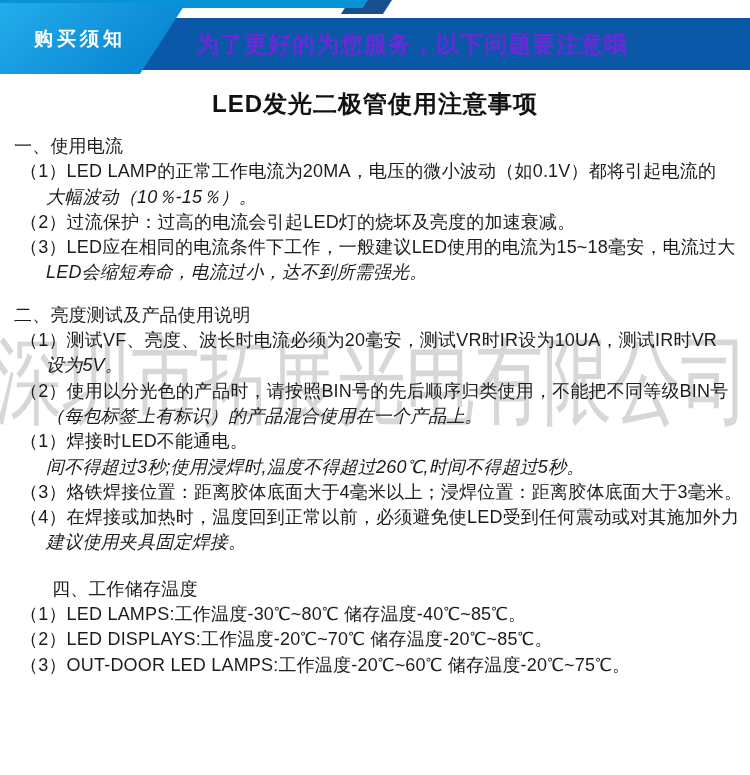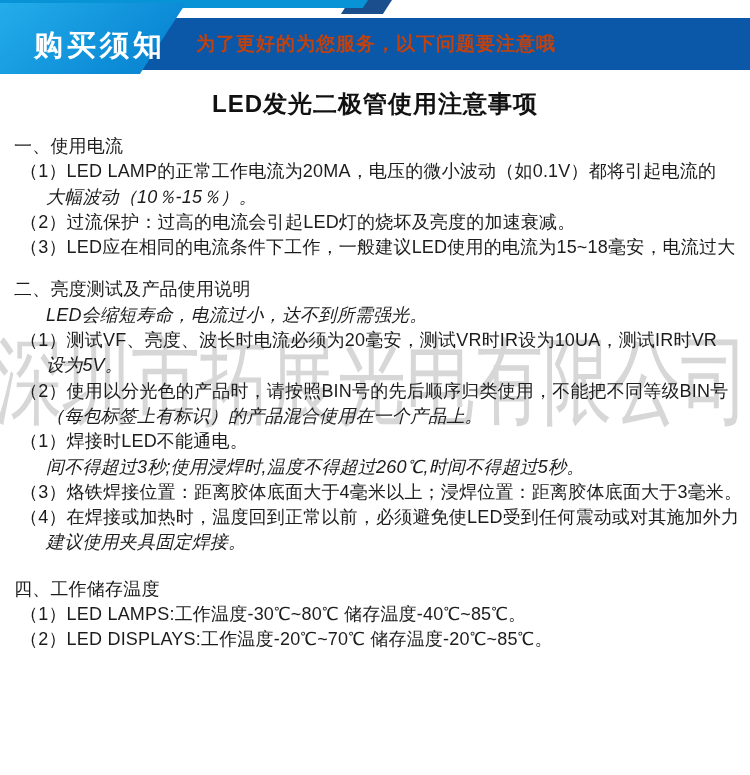--- a/index.html
+++ b/index.html
@@ -28,26 +28,26 @@
     background:#0893d6;
     transform:skewX(-33deg); transform-origin:top left; z-index:2;
   }
   .badge {
     position:absolute; top:3px; left:-46px; width:232px; height:71px;
     background:linear-gradient(115deg,#27b3ee 5%,#0b89d5 92%);
     transform:skewX(-33deg); transform-origin:top left; z-index:3;
   }
   .badge-label {
     position:absolute; top:26px; left:34px; z-index:4;
-    color:#ffffff; font-size:29px; font-weight:bold; letter-spacing:4px;
+    color:#ffffff; font-size:19px; font-weight:bold; letter-spacing:4px;
     white-space:nowrap;
   }
   .banner-text {
     position:absolute; top:18px; left:196px; height:52px; line-height:52px; z-index:4;
-    color:#c2410c; font-size:19px; font-weight:bold; letter-spacing:1px;
+    color:#6d28d9; font-size:23px; font-weight:bold; letter-spacing:1px;
     white-space:nowrap;
   }
 
   
   .watermark {
     position:absolute; top:318px; left:-6px; z-index:0;
     font-size:96px; color:#d7d7d7; white-space:nowrap;
     transform:scaleX(0.715); transform-origin:left top;
     pointer-events:none;
   }
@@ -57,21 +57,21 @@
   .doc-title {
     font-size:24px; line-height:32px; font-weight:bold; color:#111111;
     text-align:center; letter-spacing:1px; margin:0;
   }
   .ln {
     font-size:18px; line-height:25.3px; color:#1c1c1c;
     white-space:nowrap; letter-spacing:0.2px;
   }
   .sec  { margin-top:17px; }
   .sec-first { margin-top:14px; }
-  .sec-last  { margin-top:21px; }
+  .sec-last  { margin-top:21px;margin-left:38px; }
   .item { padding-left:6px; }
   .cont { padding-left:32px;font-style:italic; }
 </style>
 </head>
 <body>
 
 <div class="page">
 
   <div class="hdr">
     <div class="banner"></div>
@@ -85,32 +85,33 @@
   <div class="watermark">深圳市拓展光电有限公司</div>
 
   <div class="doc">
     <div class="doc-title">LED发光二极管使用注意事项</div>
 
     <div class="ln sec sec-first">一、使用电流</div>
     <div class="ln item">（1）LED  LAMP的正常工作电流为20MA，电压的微小波动（如0.1V）都将引起电流的</div>
     <div class="ln cont">大幅波动（10％-15％）。</div>
     <div class="ln item">（2）过流保护：过高的电流会引起LED灯的烧坏及亮度的加速衰减。</div>
     <div class="ln item">（3）LED应在相同的电流条件下工作，一般建议LED使用的电流为15~18毫安，电流过大</div>
+    <div class="ln cont">LED会缩短寿命，电流过小，达不到所需强光。</div>
+
     <div class="ln sec">二、亮度测试及产品使用说明</div>
-
-    <div class="ln cont">LED会缩短寿命，电流过小，达不到所需强光。</div>
     <div class="ln item">（1）测试VF、亮度、波长时电流必须为20毫安，测试VR时IR设为10UA，测试IR时VR</div>
     <div class="ln cont">设为5V。</div>
     <div class="ln item">（2）使用以分光色的产品时，请按照BIN号的先后顺序归类使用，不能把不同等级BIN号</div>
     <div class="ln cont">（每包标签上有标识）的产品混合使用在一个产品上。</div>
 
     <div class="ln item">（1）焊接时LED不能通电。</div>
     <div class="ln cont">间不得超过3秒;使用浸焊时,温度不得超过260℃,时间不得超过5秒。</div>
     <div class="ln item">（3）烙铁焊接位置：距离胶体底面大于4毫米以上；浸焊位置：距离胶体底面大于3毫米。</div>
     <div class="ln item">（4）在焊接或加热时，温度回到正常以前，必须避免使LED受到任何震动或对其施加外力</div>
     <div class="ln cont">建议使用夹具固定焊接。</div>
 
     <div class="ln sec sec-last">四、工作储存温度</div>
     <div class="ln item">（1）LED LAMPS:工作温度-30℃~80℃  储存温度-40℃~85℃。</div>
     <div class="ln item">（2）LED DISPLAYS:工作温度-20℃~70℃  储存温度-20℃~85℃。</div>
+    <div class="ln item">（3）OUT-DOOR LED LAMPS:工作温度-20℃~60℃  储存温度-20℃~75℃。</div>
   </div>
 
 </div>
 
 </body></html>

